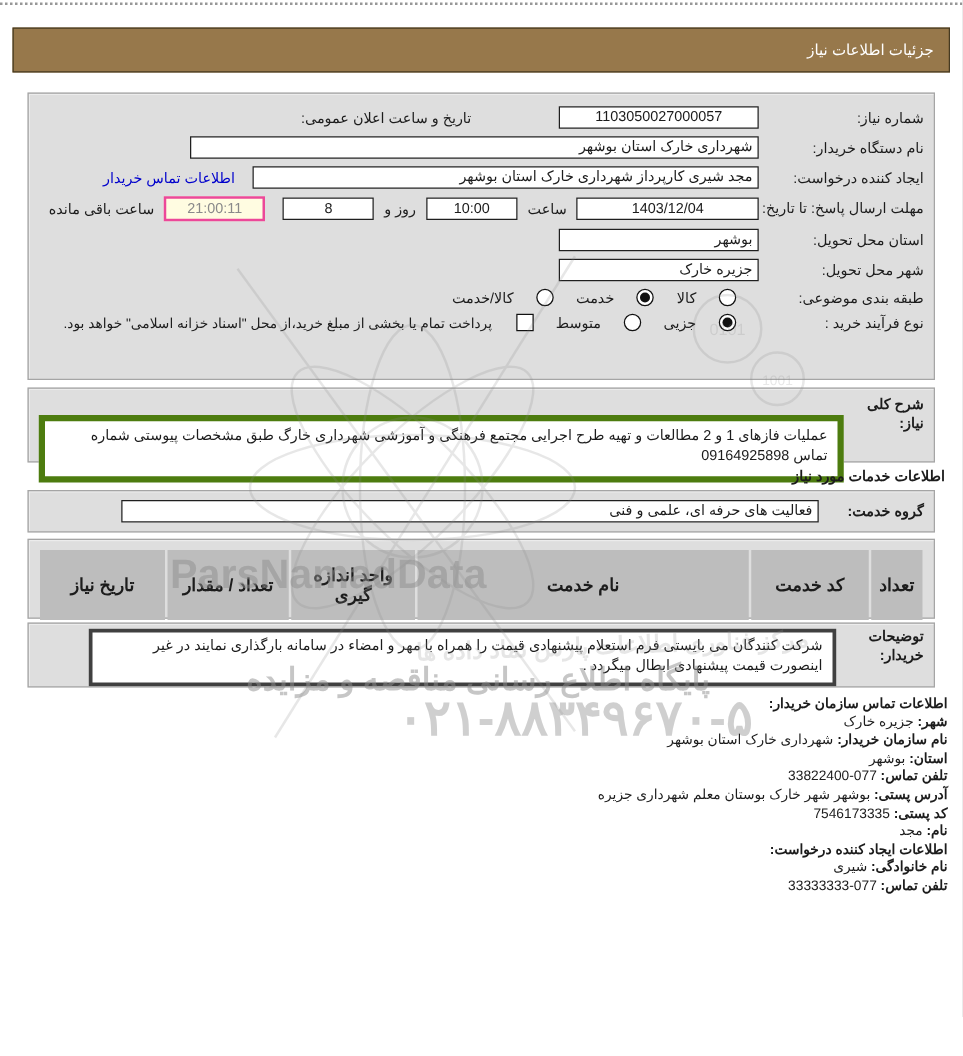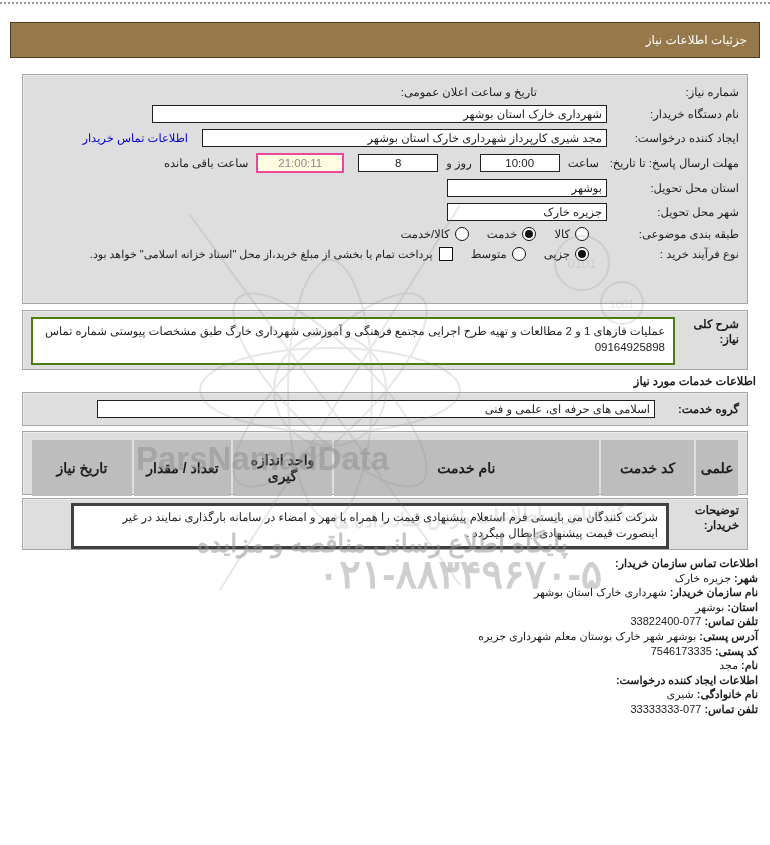--- a/index.html
+++ b/index.html
@@ -25,30 +25,30 @@
   .field{background:#fff;border:1px solid #1f1f1f;height:16px;line-height:16px;font-size:11.5px;
          padding:0 4px;box-sizing:content-box;overflow:hidden;white-space:nowrap;}
   .center{text-align:center;}
   .right{text-align:right;}
   .ltr{direction:ltr;unicode-bidi:isolate;}
   .w150{width:150px;} .w168{width:168px;} .w445{width:445px;} .w395{width:395px;}
   .w70{width:70px;} .w76{width:76px;}
   .mr8{margin-right:8px;} .mr14{margin-right:14px;}
   .remaining{background:#fffce1;border:2px solid #ec4899;color:#8a8a8a;}
   .link{color:#0000cc;font-size:11.5px;margin-right:14px;white-space:nowrap;cursor:pointer;}
-  .opt{display:flex;align-items:center;margin-left:0;margin-right:18px;}
+  .opt{display:flex;align-items:center;margin-left:0;margin-right:18px;gap:13px;}
   .radio{width:12px;height:12px;border:1px solid #111;border-radius:50%;background:#fff;
          display:inline-block;position:relative;flex:0 0 auto;}
   .radio.checked::after{content:"";position:absolute;inset:2px;background:#111;border-radius:50%;}
   .checkbox{width:12px;height:12px;border:1px solid #111;background:#fff;display:inline-block;flex:0 0 auto;}
   .olbl{font-size:11.5px;margin-right:5px;white-space:nowrap;}
   .cbtext{font-size:11px;margin-right:6px;white-space:nowrap;}
   .dlabel{flex:0 0 64px;font-size:11.5px;font-weight:bold;line-height:15px;}
-  .dbox{flex:1;background:#fff;border:2px solid #4d7c0f;font-size:11.5px;line-height:16px;
-        padding:4px 8px;text-align:right;min-height:36px;}
+  .dbox{flex:1;background:#fff;border:5px solid #4d7c0f;font-size:11.5px;line-height:16px;
+        padding:4px 8px;text-align:right;min-height:36px;margin-top:15px;}
   #services-header{position:absolute;top:374px;right:14px;font-size:11.5px;font-weight:bold;}
   .glabel{flex:0 0 84px;font-size:11.5px;font-weight:bold;white-space:nowrap;}
   .gfield{width:548px;}
   .tbl{display:table;width:710px;margin:6px auto 0;border-spacing:2px;direction:rtl;}
   .tr{display:table-row;}
   .td{display:table-cell;text-align:center;vertical-align:middle;font-size:14px;padding:12px 2px;}
   .tr.th .td{background:#bdbdbd;font-weight:bold;height:24px;}
   .tr.data .td{background:#fcfcfc;height:22px;}
   .c0{width:38px;} .c1{width:94px;} .c2{width:278px;} .c3{width:100px;} .c4{width:98px;} .c5{width:98px;}
   .nlabel{flex:0 0 70px;font-size:11.5px;font-weight:bold;line-height:15px;}
@@ -72,36 +72,38 @@
 <div class="screen">
   <div class="topline"></div>
 
   <div class="titlebar">
     <span>جزئیات اطلاعات نیاز</span>
   </div>
 
   <div class="panel" id="panel-form">
     <div class="frow r1">
       <span class="flabel">شماره نیاز:</span>
+      <span class="field center ltr w150">1103050027000057</span>
       <span class="flabel auto">تاریخ و ساعت اعلان عمومی:</span>
     </div>
 
     <div class="frow">
       <span class="flabel">نام دستگاه خریدار:</span>
       <span class="field right w445">شهرداری خارک استان بوشهر</span>
     </div>
 
     <div class="frow">
       <span class="flabel">ایجاد کننده درخواست:</span>
       <span class="field right w395">مجد شیری کارپرداز شهرداری خارک استان بوشهر</span>
       <span class="link">اطلاعات تماس خریدار</span>
     </div>
 
     <div class="frow">
       <span class="flabel wrap">مهلت ارسال پاسخ: تا تاریخ:</span>
+      <span class="field center ltr w150">1403/12/04</span>
       <span class="slabel">ساعت</span>
       <span class="field center ltr w70">10:00</span>
       <span class="slabel">روز و</span>
       <span class="field center ltr w70">8</span>
       <span class="field center ltr w76 remaining mr14">21:00:11</span>
       <span class="slabel">ساعت باقی مانده</span>
     </div>
 
     <div class="frow">
       <span class="flabel">استان محل تحویل:</span>
@@ -148,27 +150,27 @@
 
   <div class="panel" id="panel-desc">
     <span class="dlabel">شرح کلی نیاز:</span>
     <div class="dbox">عملیات فازهای 1 و 2 مطالعات و تهیه طرح اجرایی مجتمع فرهنگی و آموزشی شهرداری خارگ طبق مشخصات پیوستی شماره تماس 09164925898</div>
   </div>
 
   <div id="services-header">اطلاعات خدمات مورد نیاز</div>
 
   <div class="panel" id="panel-group">
     <span class="glabel">گروه خدمت:</span>
-    <span class="field right gfield">اسلامی های حرفه ای، علمی و فنی</span>
+    <span class="field right gfield">فعالیت های حرفه ای، علمی و فنی</span>
   </div>
 
   <div class="panel" id="panel-table">
     <div class="tbl">
       <div class="tr th">
-        <div class="td c0">علمی</div>
+        <div class="td c0">تعداد</div>
         <div class="td c1">کد خدمت</div>
         <div class="td c2">نام خدمت</div>
         <div class="td c3">واحد اندازه گیری</div>
         <div class="td c4">تعداد / مقدار</div>
         <div class="td c5">تاریخ نیاز</div>
       </div>
       <div class="tr data">
         <div class="td c0">1</div>
         <div class="td c1 ltr">741-74-ز</div>
         <div class="td c2">فعالیت های طراحی تخصصی</div>

